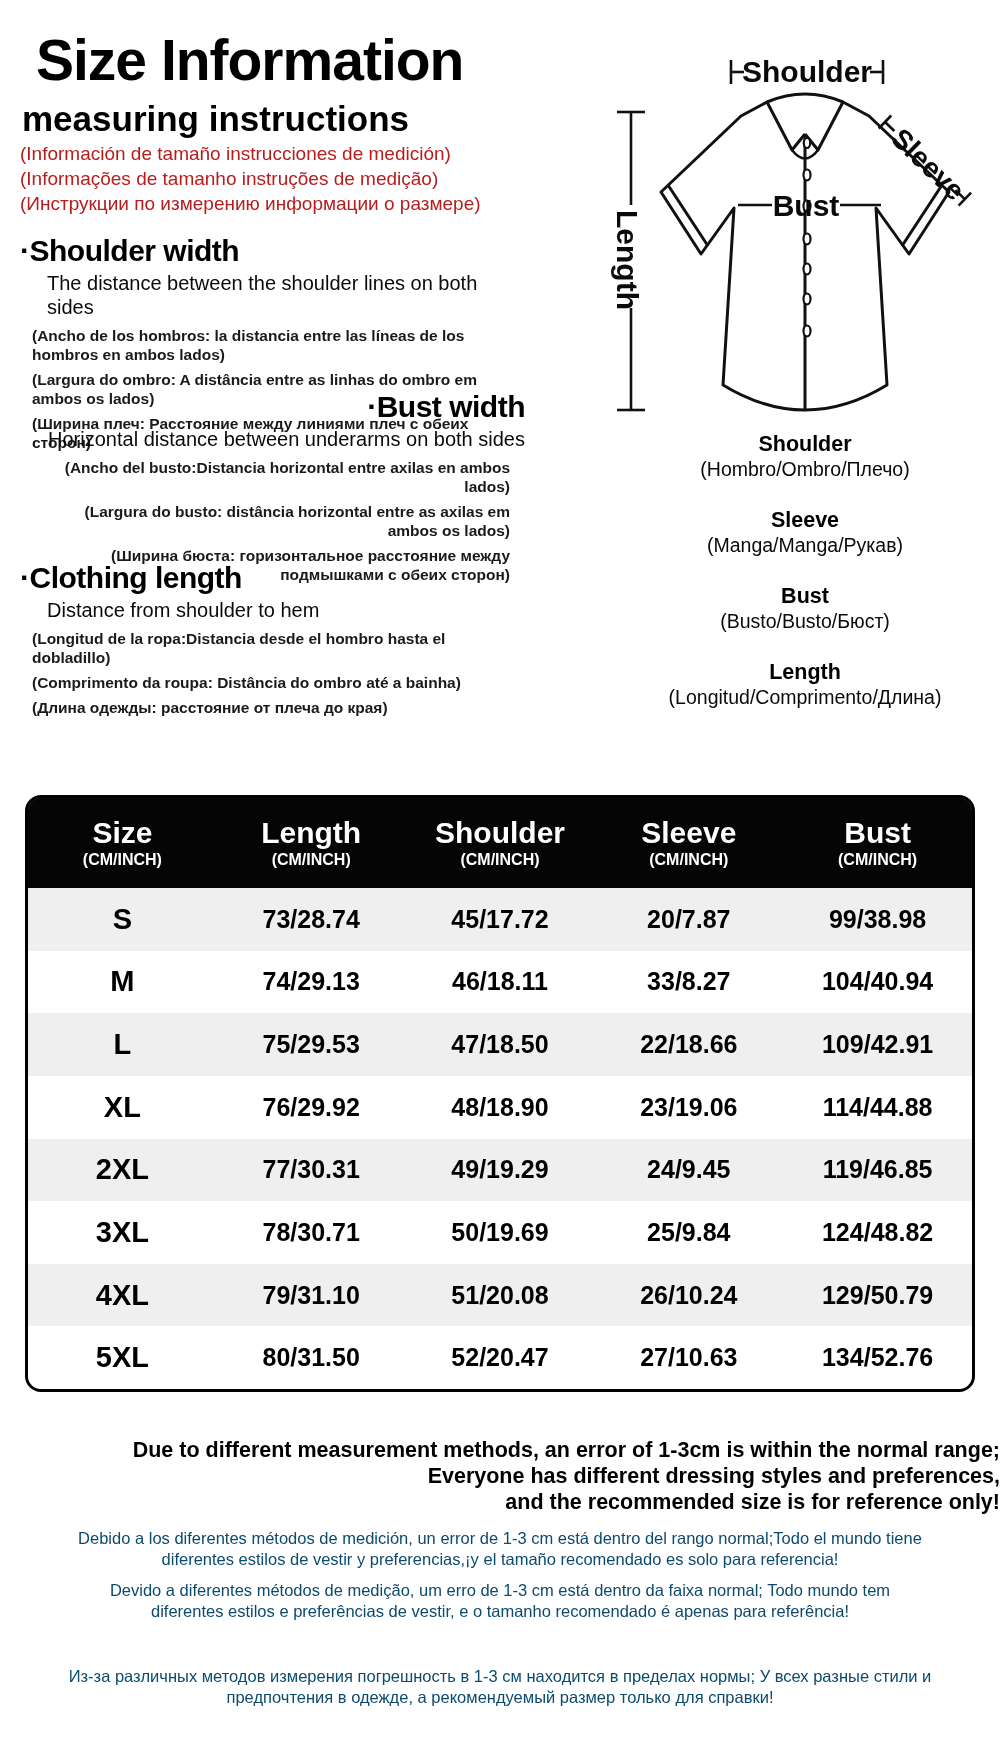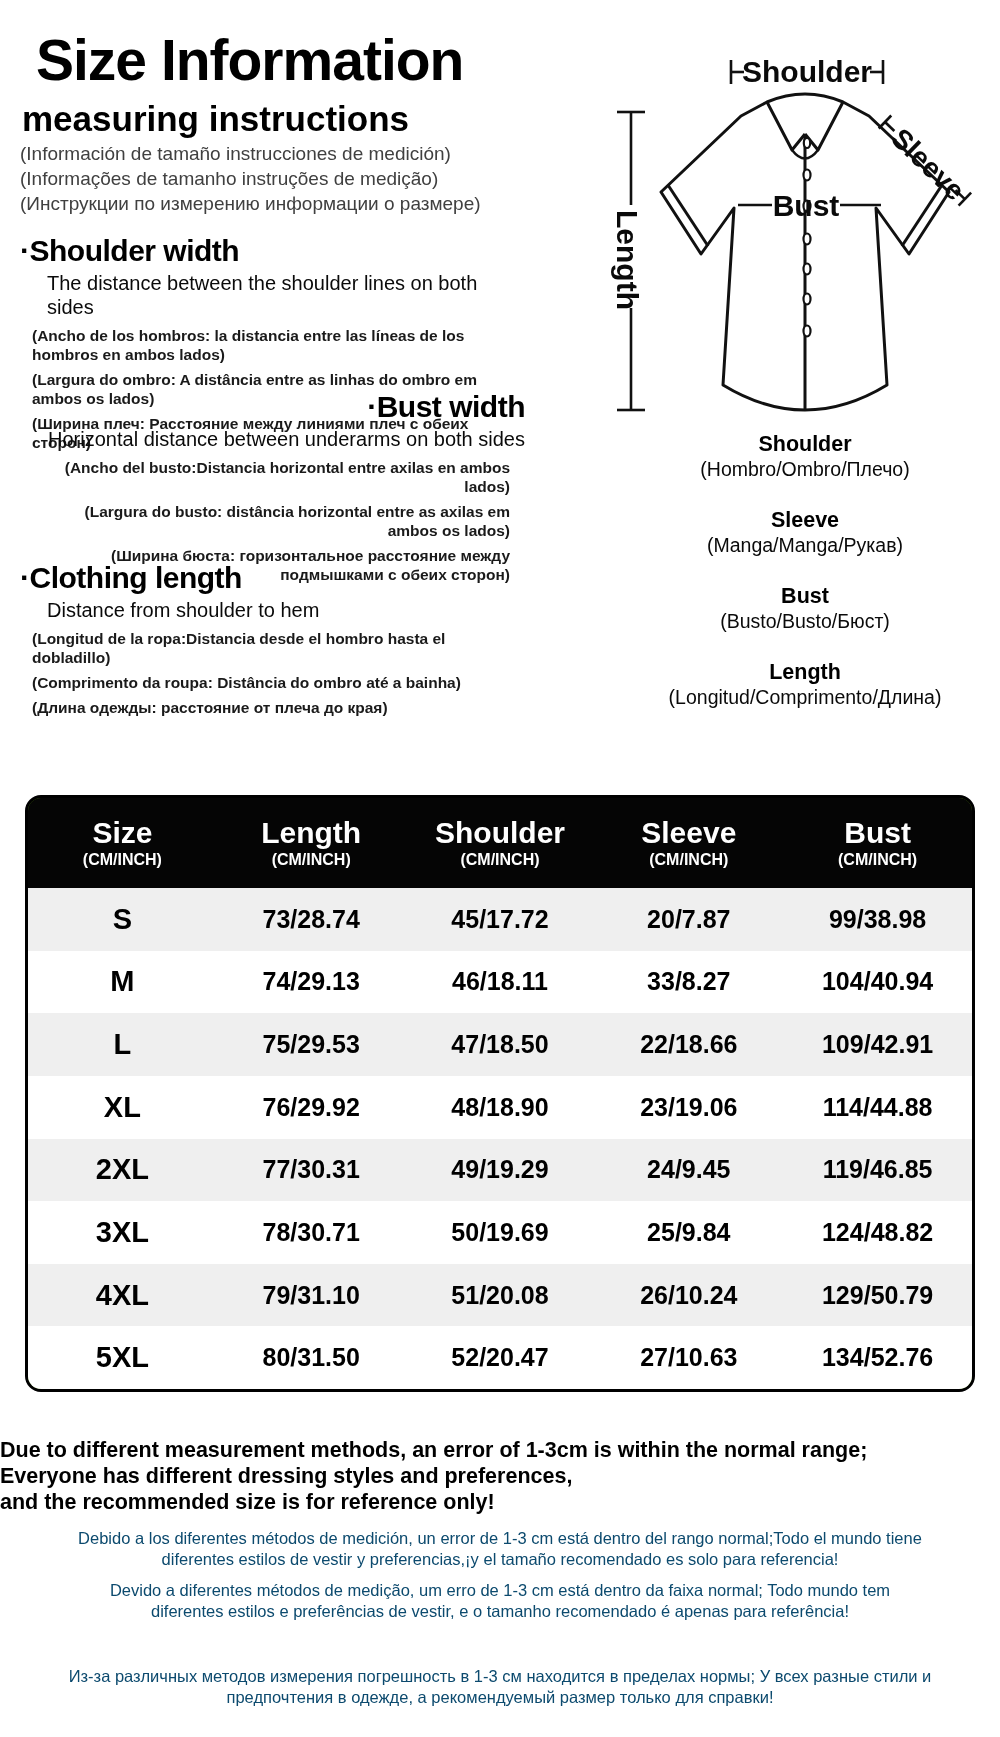--- a/index.html
+++ b/index.html
@@ -3,21 +3,21 @@
 <meta charset="utf-8">
 <style>
   html,body{margin:0;padding:0;background:#fff;}
   #canvas{
     position:relative;width:1000px;height:1737px;background:#ffffff;
     font-family:"Liberation Sans",sans-serif;color:#000;overflow:hidden;
   }
   
   .title{position:absolute;left:36px;top:28px;font-size:57px;font-weight:bold;letter-spacing:-1px;line-height:64px;}
   .subtitle{position:absolute;left:22px;top:99px;font-size:35px;font-weight:bold;line-height:40px;}
-  .hdr-trans{position:absolute;left:20px;top:142px;font-size:19px;line-height:24px;color:#404040;}
+  .hdr-trans{position:absolute;left:20px;top:142px;font-size:19px;line-height:24px;color:#b91c1c;}
   .hdr-trans p{margin:0 0 1px 0;}
   
   .section{position:absolute;left:20px;width:505px;}
   .sec-heading{font-size:30px;font-weight:bold;line-height:34px;letter-spacing:-0.5px;}
   .sec-sub{font-size:20px;line-height:24px;margin:3px 0 0 27px;color:#0a0a0a;}
   .sec-trans{margin:7px 0 0 12px;width:478px;}
   .sec-trans p{margin:0 0 6px 0;font-size:15.5px;line-height:19px;color:#1a1a1a;font-weight:bold;}
   
   .diagram{position:absolute;left:555px;top:40px;width:430px;height:470px;}
   .diagram text{font-family:"Liberation Sans",sans-serif;}
@@ -35,21 +35,21 @@
   .tbl-header{height:90px;flex:0 0 90px;background:#050505;display:flex;align-items:center;}
   .tbl-header .col{width:20%;text-align:center;color:#fff;}
   .col-title{font-size:30px;font-weight:bold;line-height:34px;}
   .col-unit{font-size:16px;font-weight:bold;line-height:20px;}
   .tbl-body{flex:1;display:flex;flex-direction:column;}
   .tbl-row{flex:1;display:flex;align-items:center;background:#fff;}
   .tbl-row:nth-child(odd){background:#efefef;}
   .tbl-row .cell{width:20%;text-align:center;font-weight:bold;font-size:25px;}
   .tbl-row .cell.size{font-size:29px;}
   
-  .note-en{position:absolute;left:0;top:1437px;width:1000px;text-align:left;
+  .note-en{position:absolute;left:0;top:1437px;width:1000px;text-align:right;
     font-size:21.5px;font-weight:bold;line-height:26px;}
   .note{position:absolute;left:50%;transform:translateX(-50%);text-align:center;
     font-size:16.5px;line-height:21px;color:#0c4a6e;}
   .note-es{top:1528px;width:880px;}
   .note-pt{top:1580px;width:816px;}
   .note-ru{top:1666px;width:870px;}
 </style>
 </head>
 <body>
 

